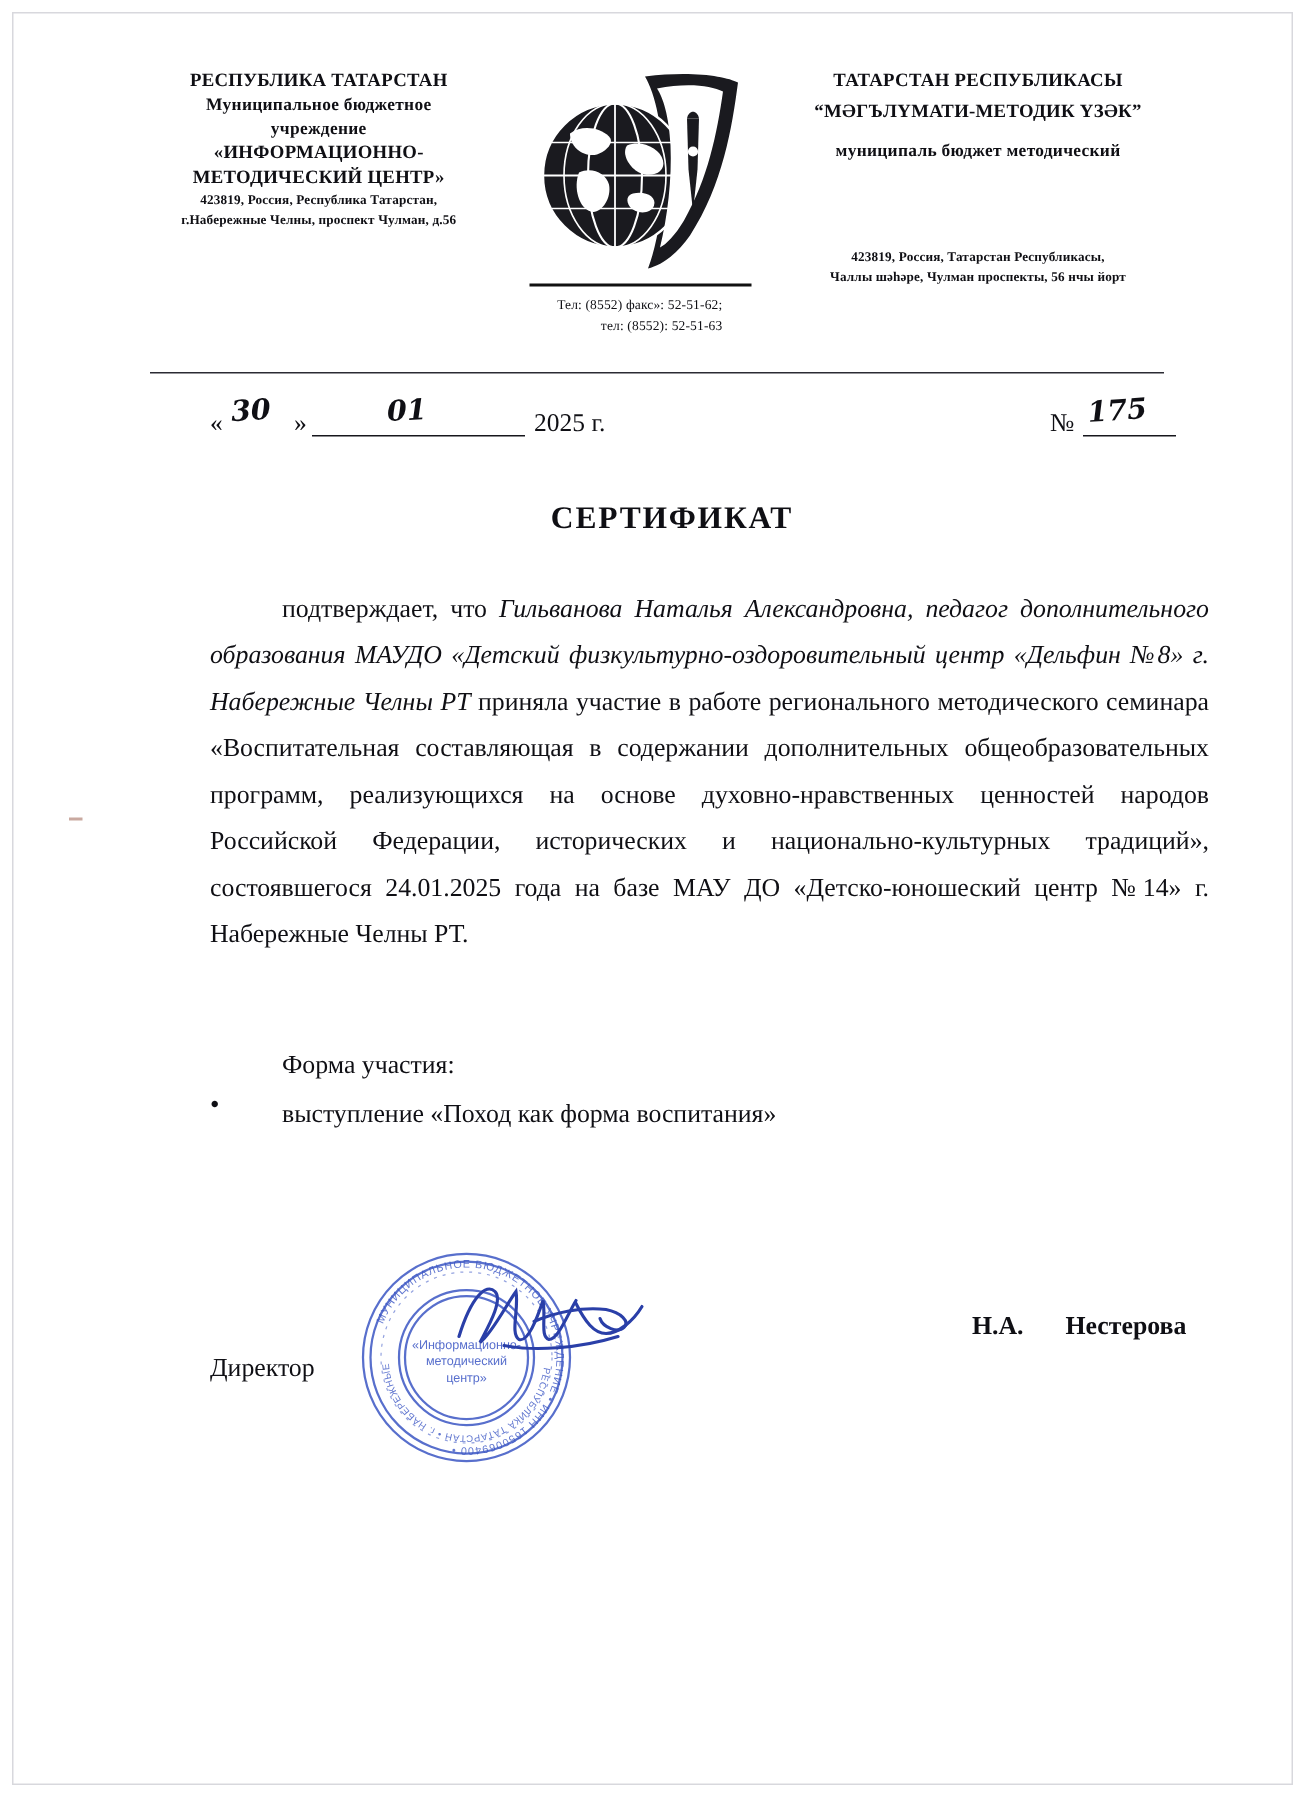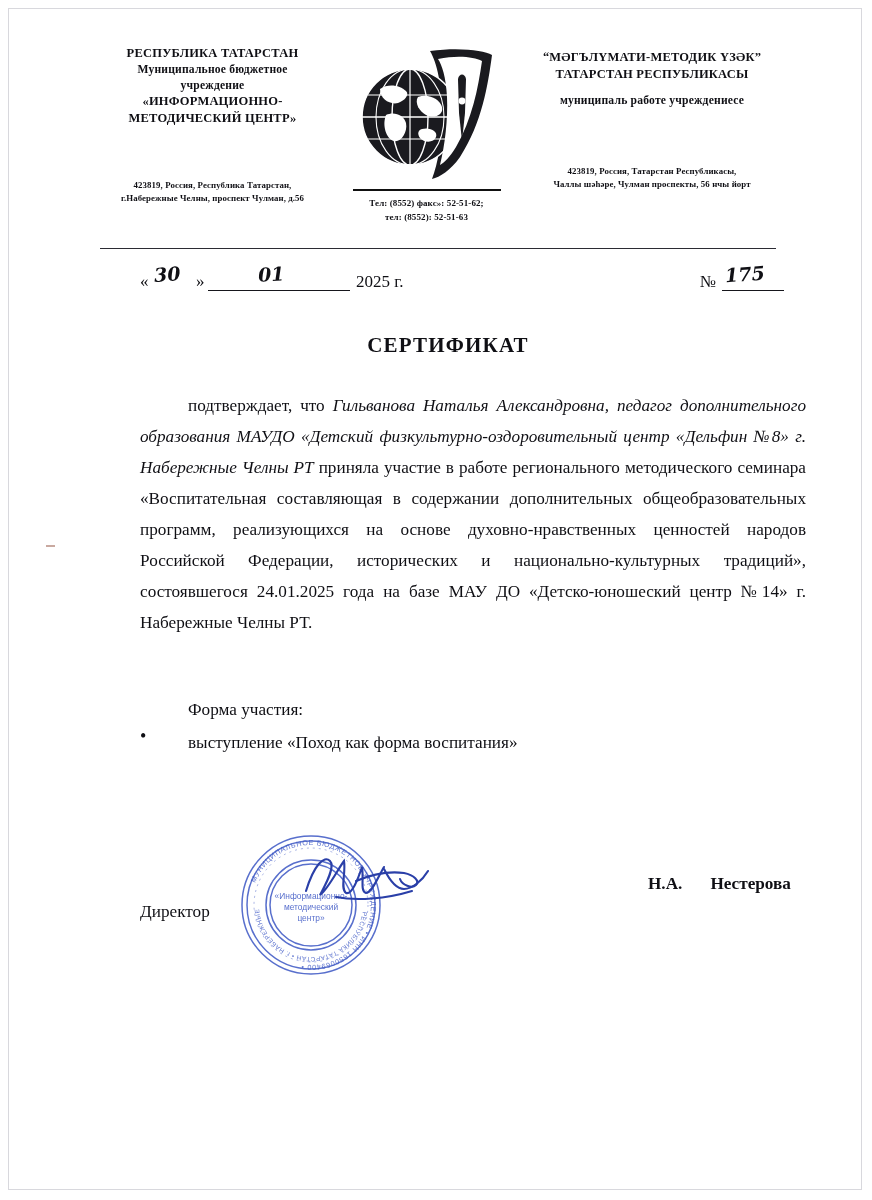--- a/index.html
+++ b/index.html
@@ -44,21 +44,20 @@
     font-weight: bold;
     font-size: 12.5px;
     line-height: 1.35;
     letter-spacing: 0.2px;
   }
   .lh-title .sm {
     font-size: 11.6px;
     font-family: Liberation Serif, serif;
   }
   .lh-addr {
-    margin-top: 52px;
     font-size: 8.8px;
     font-weight: bold;
     line-height: 1.45;
     letter-spacing: 0.1px;
   }
   .lh-col.right .lh-addr { margin-top: 57px; }
   .lh-center {
     width: 190px;
     display: flex;
     flex-direction: column;
@@ -71,23 +70,23 @@
   }
   .logo-rule {
     width: 148px;
     height: 2px;
     background: #111;
     margin-top: 4px;
   }
   .lh-phone {
     margin-top: 6px;
     font-size: 9px;
-    font-weight: bold;
+    font-weight: normal;
     line-height: 1.5;
-    text-align: center;
+    text-align: right;
     letter-spacing: 0.1px;
   }
   .header-rule {
     position: absolute;
     left: 100px;
     top: 248px;
     width: 676px;
     height: 1px;
     background: #2b2b33;
   }
@@ -289,23 +288,23 @@
       </div>
       <div class="logo-rule"></div>
       <div class="lh-phone">
         <div>Тел:  (8552)  факс»: 52-51-62;</div>
         <div>тел: (8552): 52-51-63</div>
       </div>
     </div>
 
     <div class="lh-col right">
       <div class="lh-title">
+        <div>ТАТАРСТАН РЕСПУБЛИКАСЫ</div>
         <div style="margin-top:4px">“МӘГЪЛҮМАТИ-МЕТОДИК ҮЗӘК”</div>
-        <div>ТАТАРСТАН РЕСПУБЛИКАСЫ</div>
-        <div class="sm" style="margin-top:10px">муниципаль  работе учреждениесе</div>
+        <div class="sm" style="margin-top:10px">муниципаль  бюджет методический</div>
       </div>
       <div class="lh-addr">
         <div>423819, Россия, Татарстан Республикасы,</div>
         <div>Чаллы шәһәре,  Чулман проспекты,  56 нчы йорт</div>
       </div>
     </div>
   </div>
 
   <div class="header-rule"></div>
 

